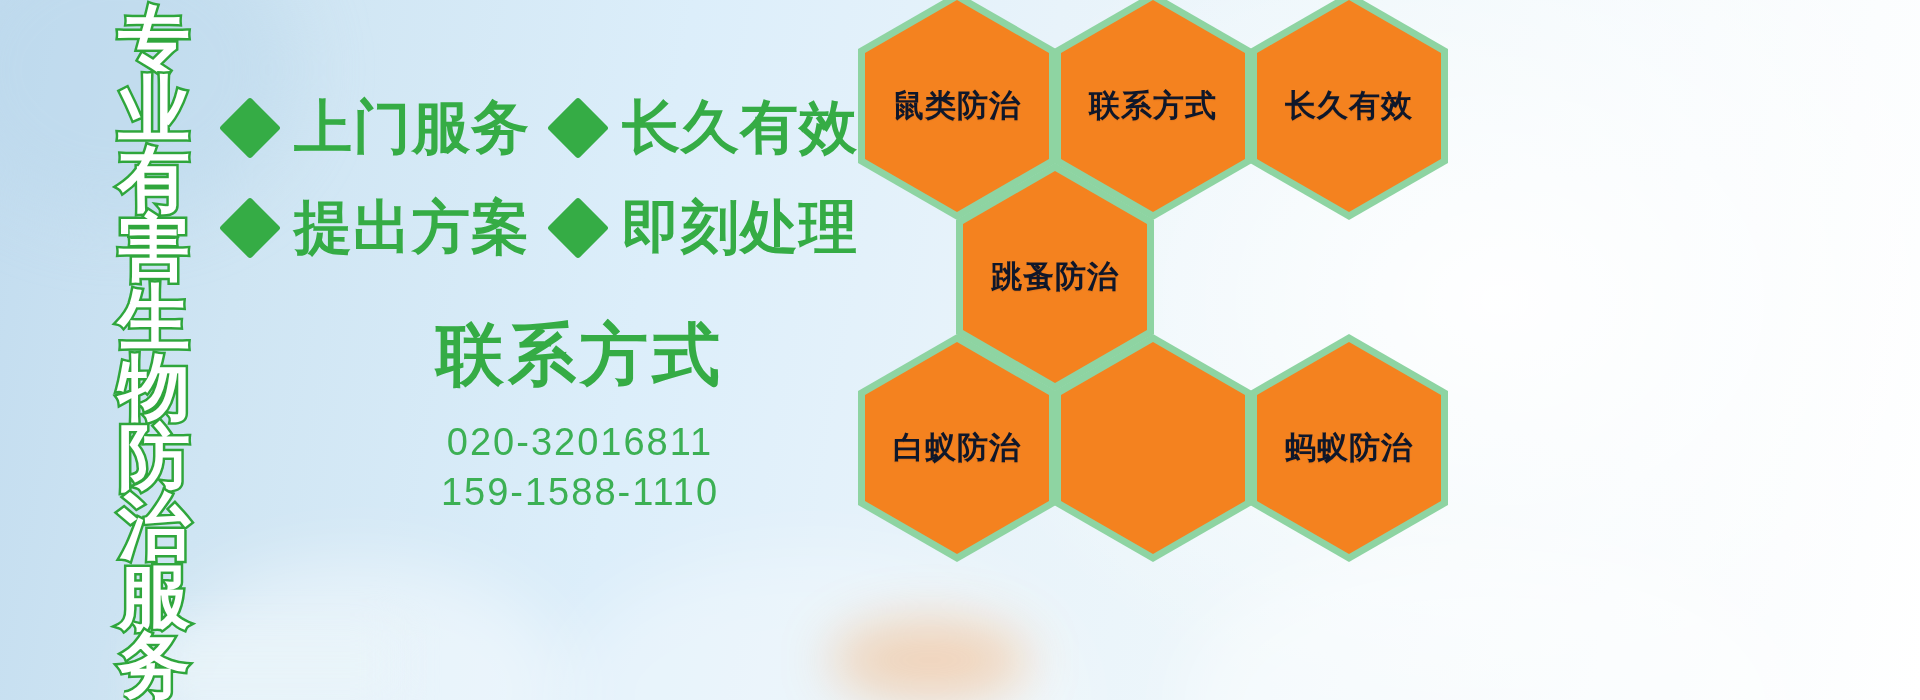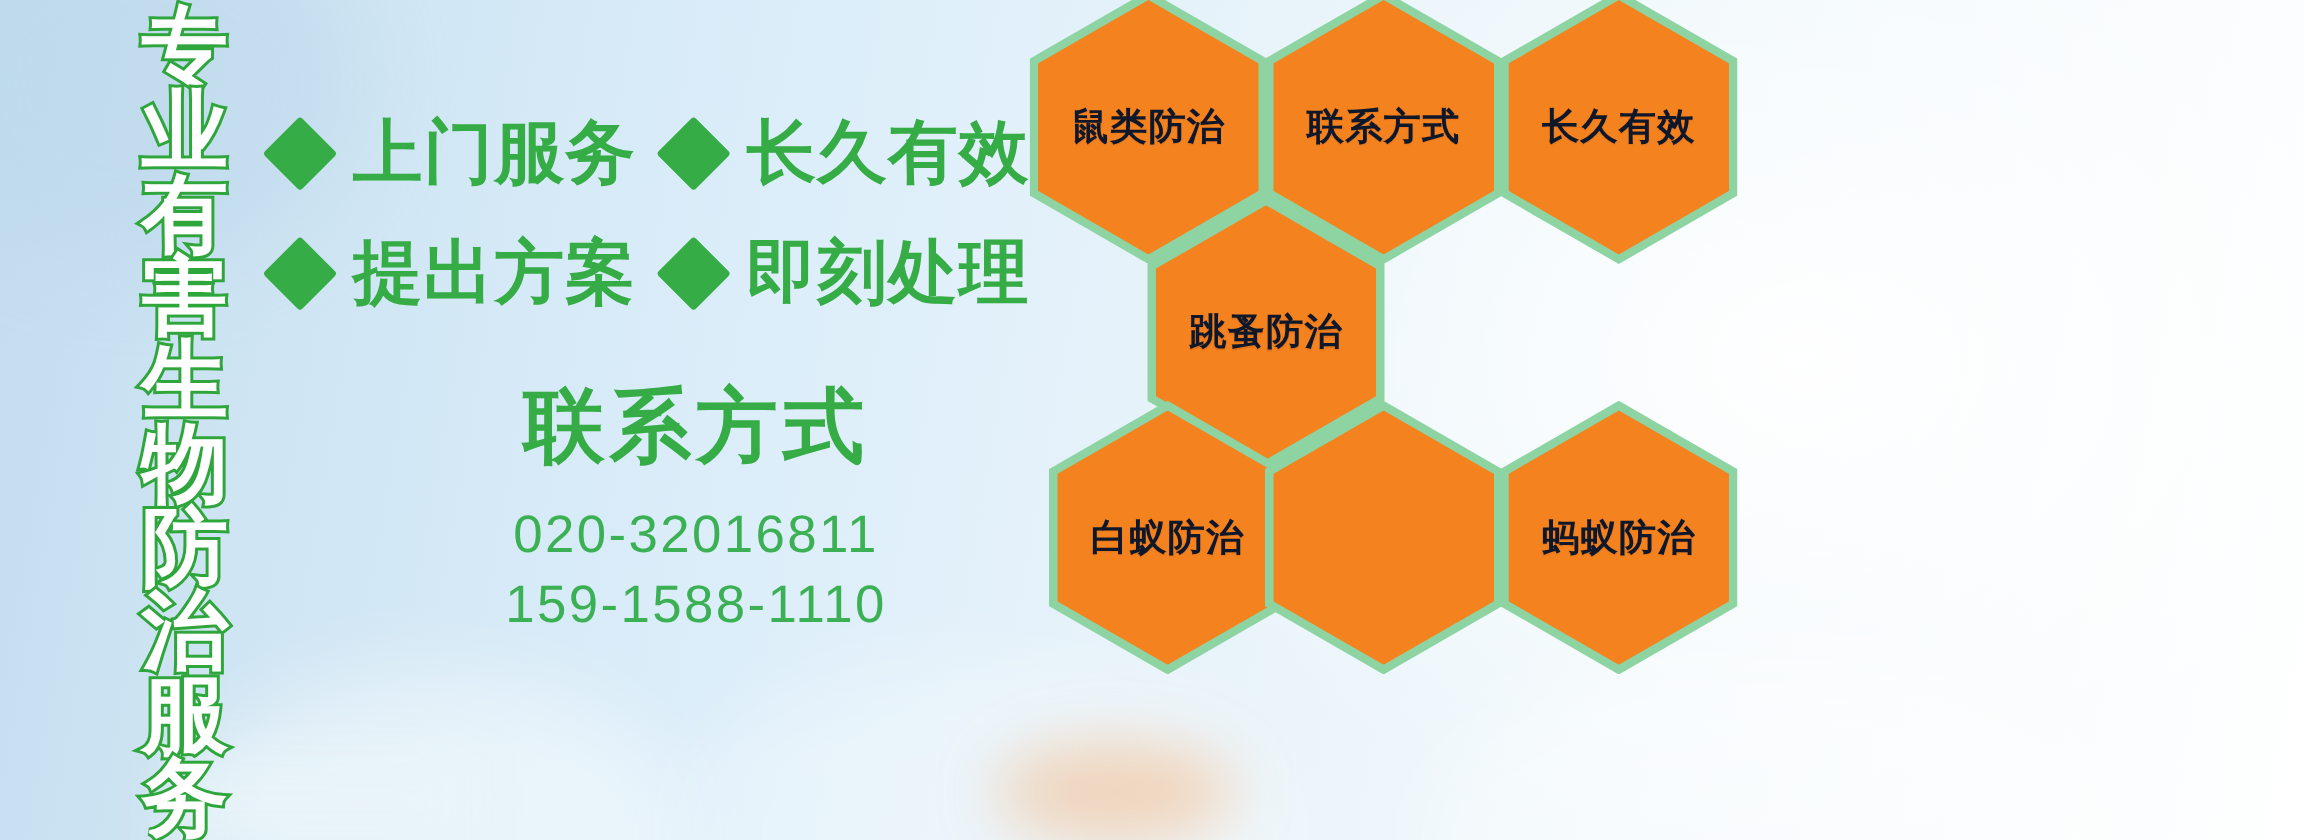--- a/index.html
+++ b/index.html
@@ -46,21 +46,21 @@
   }
   .btxt{
     font-size:58px;font-weight:bold;color:#35ac45;
     letter-spacing:1px;white-space:nowrap;
   }
   .gap{width:26px;flex:none;}
 
   
   .contact{position:absolute;left:300px;top:310px;width:560px;text-align:center;}
   .ctitle{font-size:68px;font-weight:bold;color:#35ac45;letter-spacing:4px;margin-bottom:16px;}
-  .cphone{font-size:44px;color:#3cb054;letter-spacing:2px;line-height:1.32;font-weight:normal;}
+  .cphone{font-size:38px;color:#3cb054;letter-spacing:2px;line-height:1.32;font-weight:normal;}
 
   
   .comb{position:absolute;left:858px;top:-18px;width:620px;height:760px;}
   .hex{
     position:absolute;width:198px;height:228px;
     background:#8ed4a2;
     clip-path:polygon(50% 0%,100% 25%,100% 75%,50% 100%,0% 75%,0% 25%);
     display:flex;align-items:center;justify-content:center;
   }
   .hex .inner{
@@ -72,21 +72,21 @@
     position:relative;z-index:2;
     color:#0f172a;font-size:31px;font-weight:bold;letter-spacing:1px;
     white-space:nowrap;text-shadow:0 1px 1px rgba(160,70,0,.18);
   }
   
   .h1{left:0px;  top:10px;}
   .h2{left:196px;top:10px;}
   .h3{left:392px;top:10px;}
   .h4{left:98px; top:181px;}
   .h5{left:294px;top:181px;}
-  .h6{left:16px;  top:352px;justify-content:center;}
+  .h6{left:0px;  top:352px;justify-content:center;}
   .h7{left:196px;top:352px;}
   .h8{left:392px;top:352px;}
 </style>
 </head>
 <body>
 
 <div class="banner">
 
   <div class="blob b4"></div>
   <div class="blob b1"></div>

